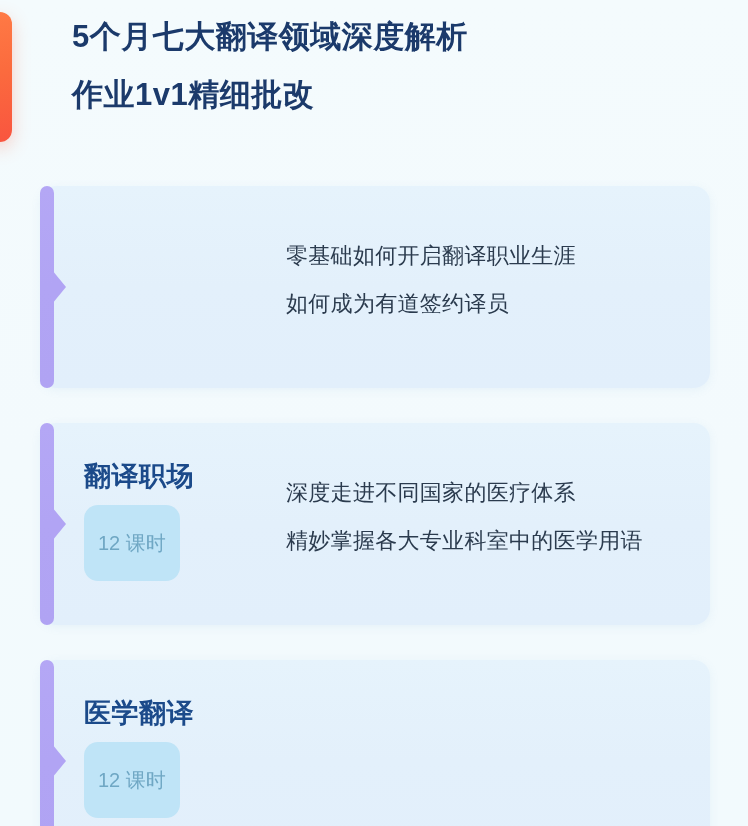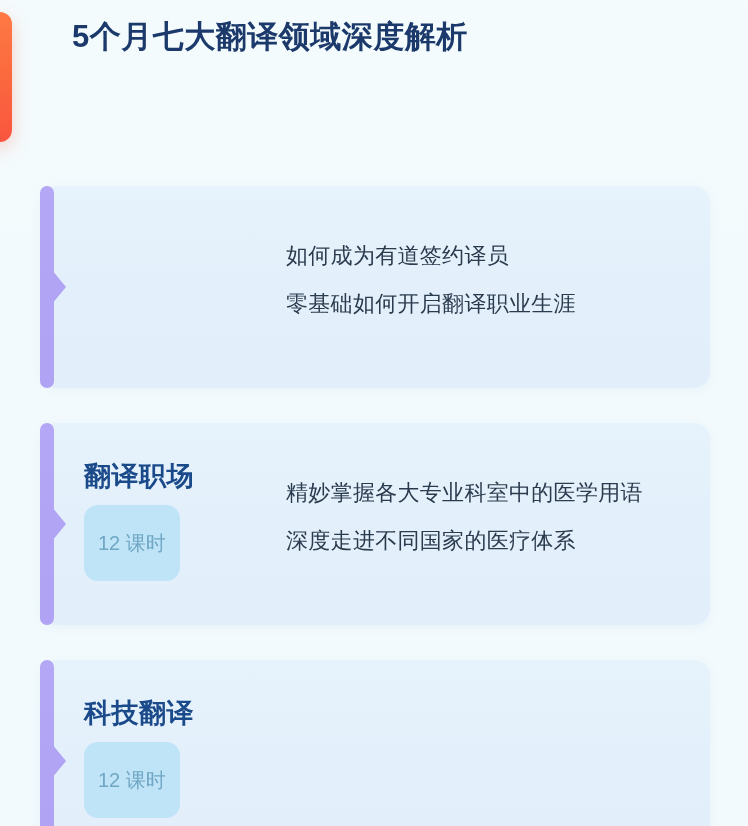--- a/index.html
+++ b/index.html
@@ -153,50 +153,51 @@
 </style>
 </head>
 <body>
 
 <div class="page">
 
   <div class="header">
     <div class="accent-bar"></div>
     <div class="header-title">
       <span class="title-line">5个月七大翻译领域深度解析</span>
+      <span class="title-line">作业1v1精细批改</span>
     </div>
   </div>
 
   <div class="cards">
 
     <div class="card">
       <div class="card-bar"></div>
       <div class="card-bar-notch"></div>
       <div class="card-right">
+        <span class="card-desc">零基础如何开启翻译职业生涯</span>
         <span class="card-desc">如何成为有道签约译员</span>
-        <span class="card-desc">零基础如何开启翻译职业生涯</span>
       </div>
     </div>
 
     <div class="card">
       <div class="card-bar"></div>
       <div class="card-bar-notch"></div>
       <div class="card-left">
         <span class="card-title">翻译职场</span>
         <span class="card-badge">12 课时</span>
       </div>
       <div class="card-right">
+        <span class="card-desc">深度走进不同国家的医疗体系</span>
         <span class="card-desc">精妙掌握各大专业科室中的医学用语</span>
-        <span class="card-desc">深度走进不同国家的医疗体系</span>
       </div>
     </div>
 
     <div class="card">
       <div class="card-bar"></div>
       <div class="card-bar-notch"></div>
       <div class="card-left">
-        <span class="card-title">科技翻译</span>
+        <span class="card-title">医学翻译</span>
         <span class="card-badge">12 课时</span>
       </div>
     </div>
 
   </div>
 </div>
 
 </body></html>

